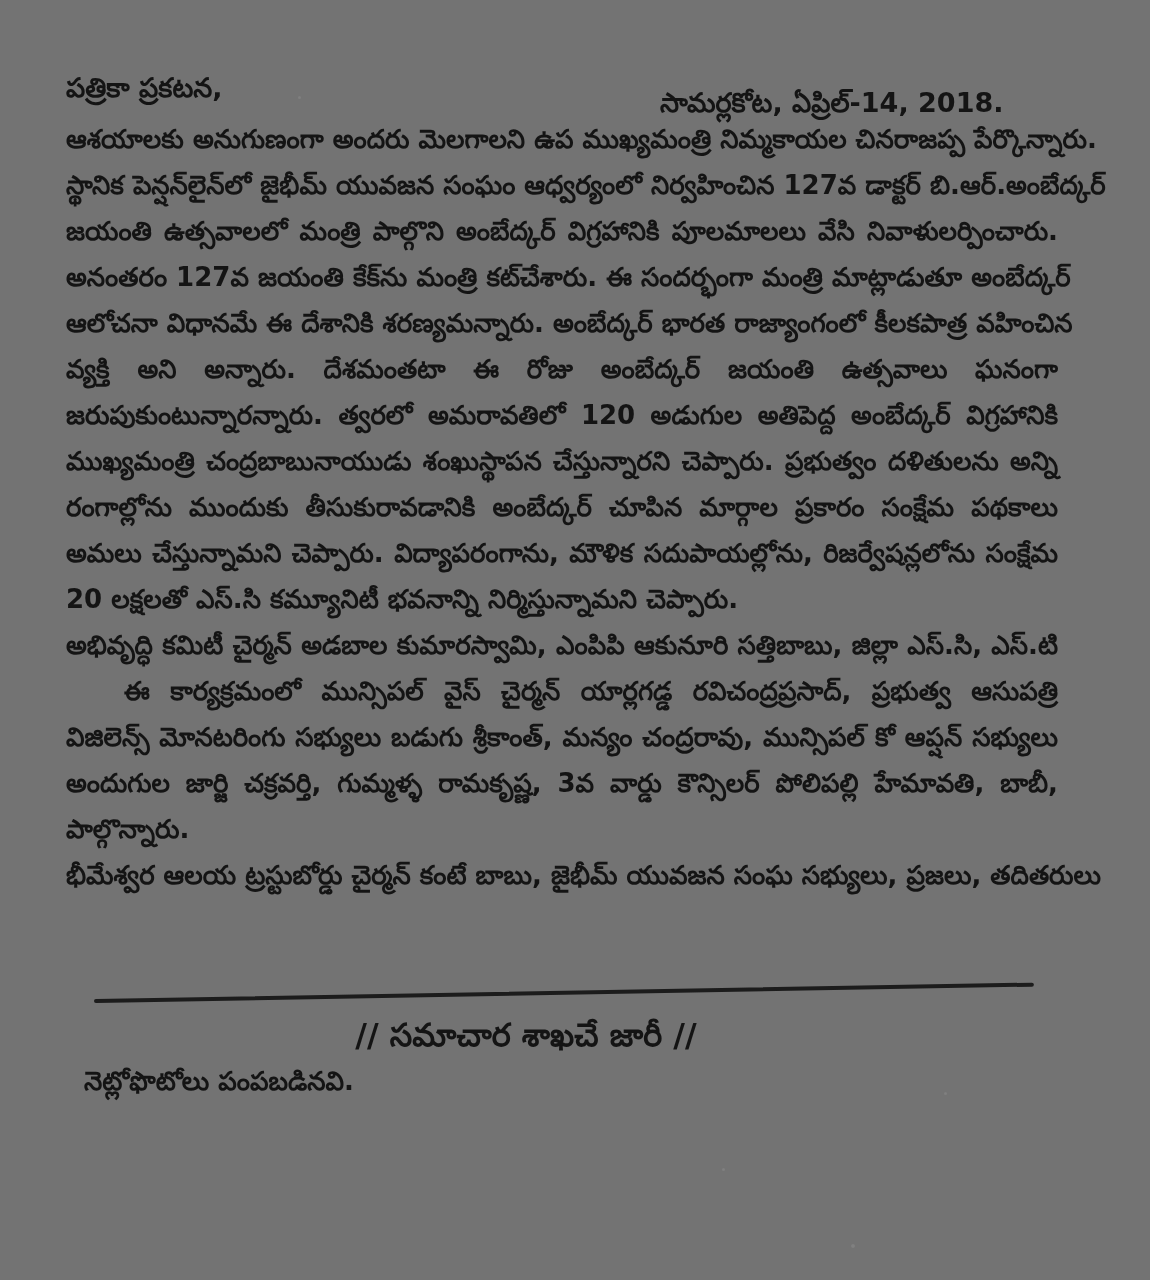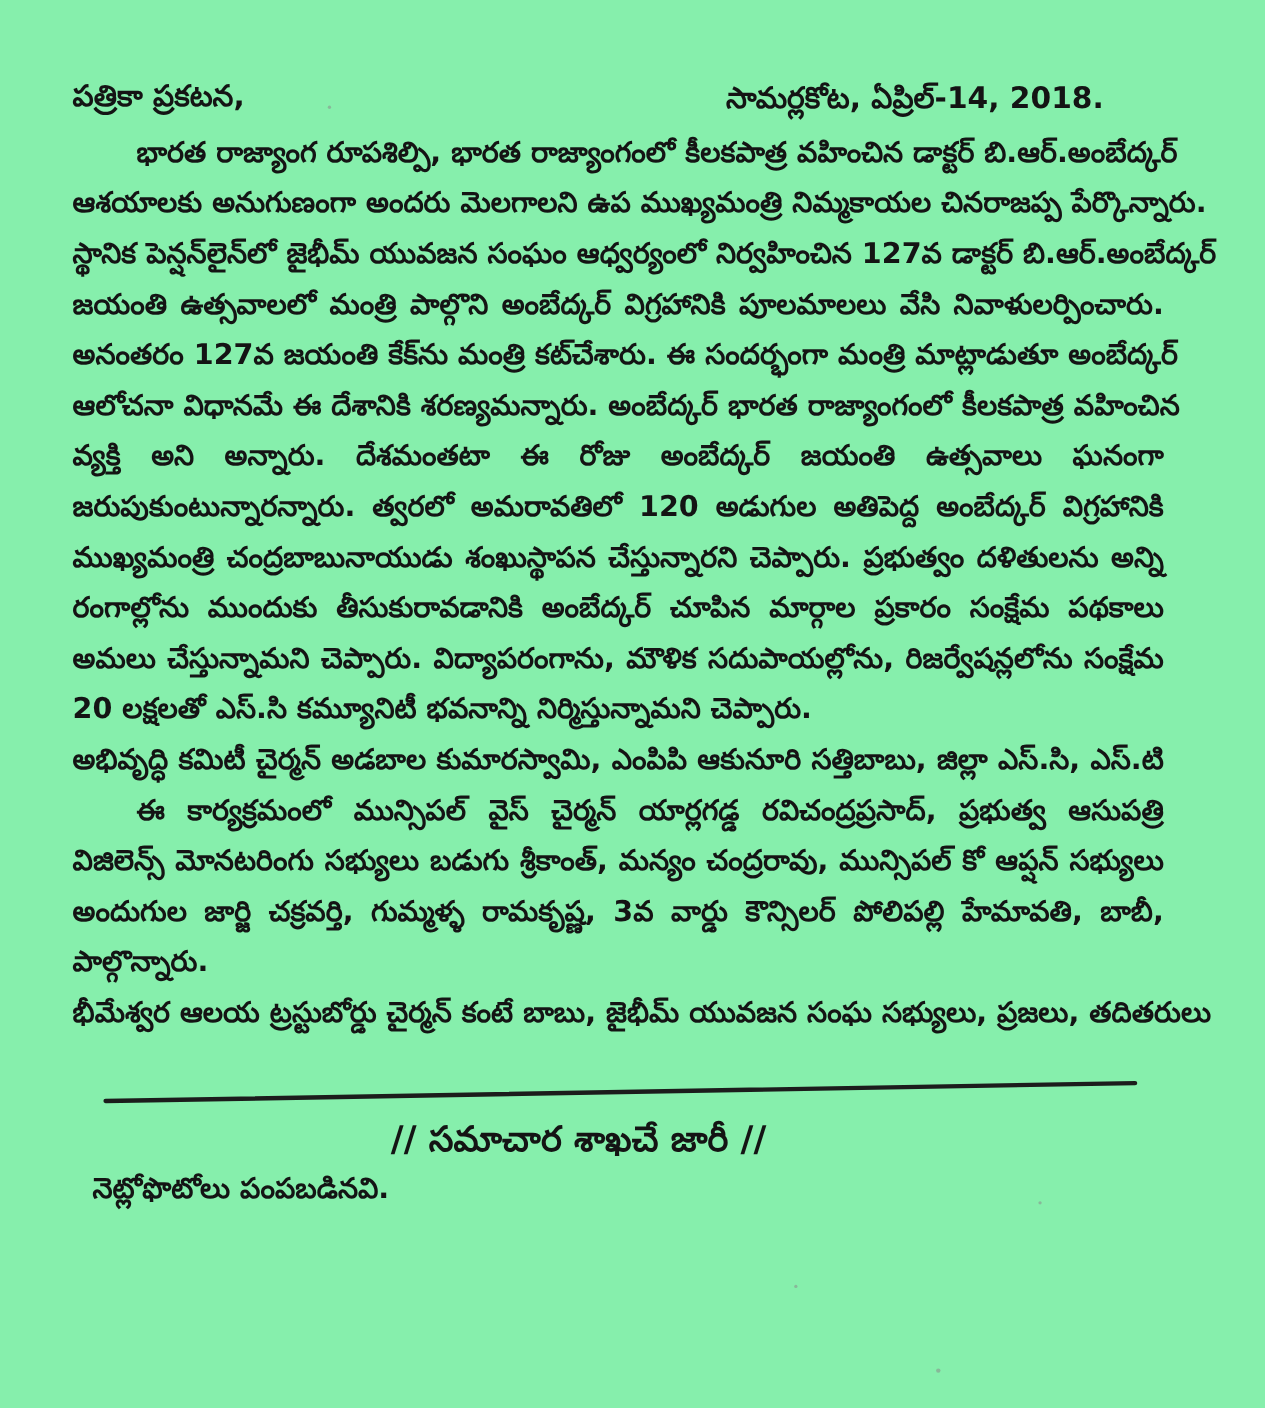--- a/index.html
+++ b/index.html
@@ -11,41 +11,41 @@
     height: 1280px;
     position: relative;
     background: #ffffff;
     font-family: "DejaVu Sans", sans-serif;
     color: #141414;
     overflow: hidden;
   }
   .page {
     position: absolute;
     inset: 0;
-    background: #86efac;
+    background: #737373;
   }
   .header {
     position: absolute;
     top: 72px;
     left: 66px;
     width: 1020px;
     height: 46px;
     font-size: 27px;
     font-weight: bold;
   }
   .header .doc-type {
     position: absolute;
     left: 0;
     top: 0;
     white-space: nowrap;
   }
   .header .dateline {
     position: absolute;
     left: 594px;
-    top: 2px;
+    top: 15px;
     white-space: nowrap;
     text-align: center;
   }
   .body-text {
     position: absolute;
     top: 116px;
     left: 66px;
     width: 992px;
     font-size: 26px;
     font-weight: bold;
@@ -108,21 +108,20 @@
 <body>
 
 <div class="page">
 
   <div class="header">
     <span class="doc-type">పత్రికా ప్రకటన,</span>
     <span class="dateline">సామర్లకోట, ఏప్రిల్-14, 2018.</span>
   </div>
 
   <div class="body-text">
-    <div class="line indent">భారత రాజ్యాంగ రూపశిల్పి, భారత రాజ్యాంగంలో కీలకపాత్ర వహించిన డాక్టర్ బి.ఆర్.అంబేద్కర్</div>
     <div class="line">ఆశయాలకు అనుగుణంగా అందరు మెలగాలని ఉప ముఖ్యమంత్రి నిమ్మకాయల చినరాజప్ప పేర్కొన్నారు.</div>
     <div class="line">స్థానిక పెన్షన్‌లైన్‌లో జైభీమ్ యువజన సంఘం ఆధ్వర్యంలో నిర్వహించిన 127వ డాక్టర్ బి.ఆర్.అంబేద్కర్</div>
     <div class="line">జయంతి ఉత్సవాలలో మంత్రి పాల్గొని అంబేద్కర్ విగ్రహానికి పూలమాలలు వేసి నివాళులర్పించారు.</div>
     <div class="line">అనంతరం 127వ జయంతి కేక్‌ను మంత్రి కట్‌చేశారు. ఈ సందర్భంగా మంత్రి మాట్లాడుతూ అంబేద్కర్</div>
     <div class="line">ఆలోచనా విధానమే ఈ దేశానికి శరణ్యమన్నారు. అంబేద్కర్ భారత రాజ్యాంగంలో కీలకపాత్ర వహించిన</div>
     <div class="line">వ్యక్తి అని అన్నారు. దేశమంతటా ఈ రోజు అంబేద్కర్ జయంతి ఉత్సవాలు ఘనంగా</div>
     <div class="line">జరుపుకుంటున్నారన్నారు. త్వరలో అమరావతిలో 120 అడుగుల అతిపెద్ద అంబేద్కర్ విగ్రహానికి</div>
     <div class="line">ముఖ్యమంత్రి చంద్రబాబునాయుడు శంఖుస్థాపన చేస్తున్నారని చెప్పారు. ప్రభుత్వం దళితులను అన్ని</div>
     <div class="line">రంగాల్లోను ముందుకు తీసుకురావడానికి అంబేద్కర్ చూపిన మార్గాల ప్రకారం సంక్షేమ పథకాలు</div>
     <div class="line">అమలు చేస్తున్నామని చెప్పారు. విద్యాపరంగాను, మౌళిక సదుపాయల్లోను, రిజర్వేషన్లలోను సంక్షేమ</div>

